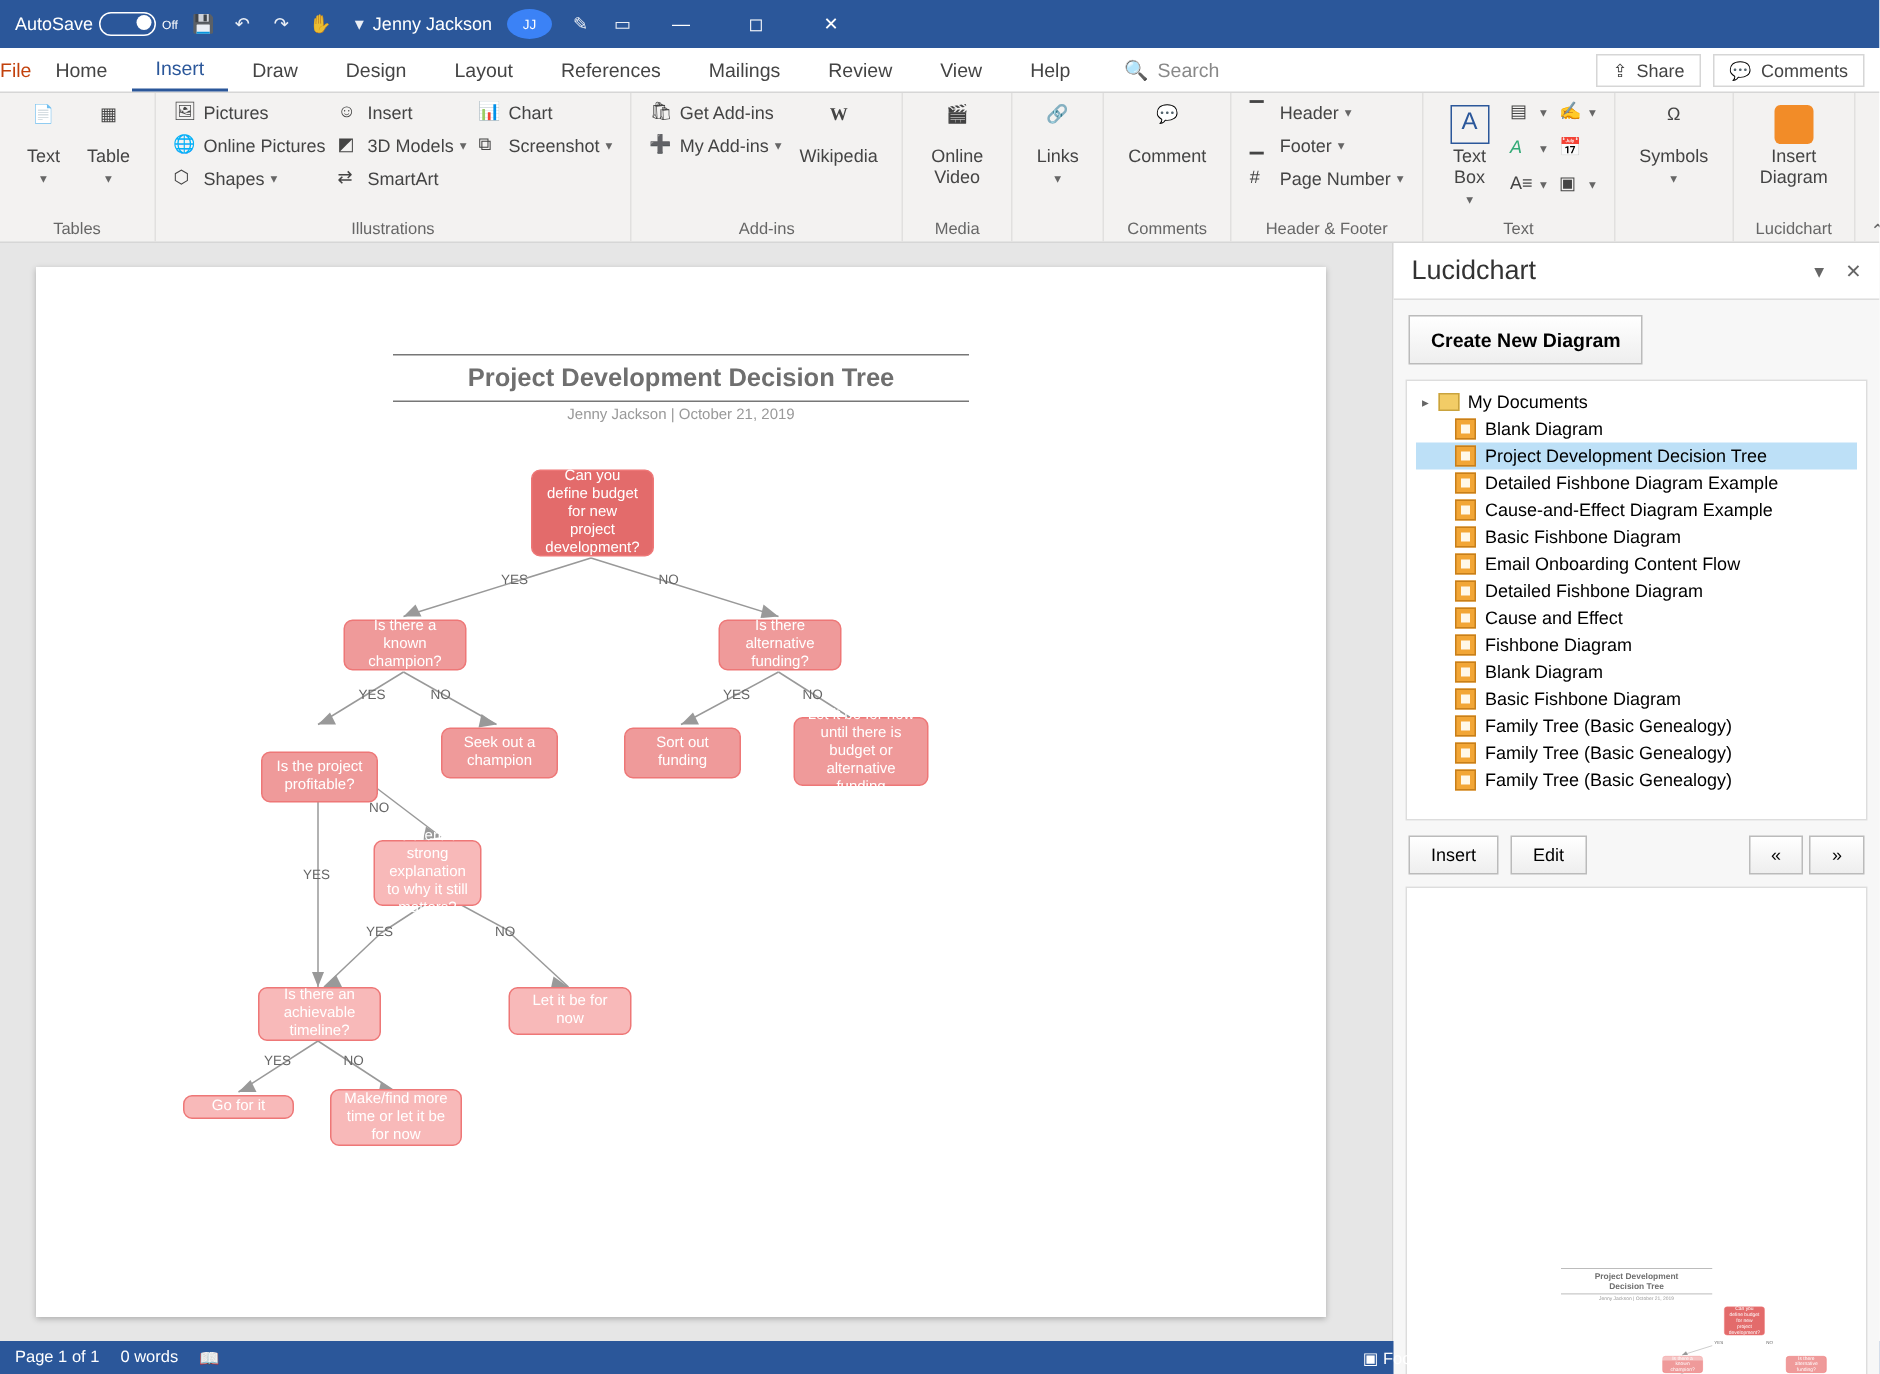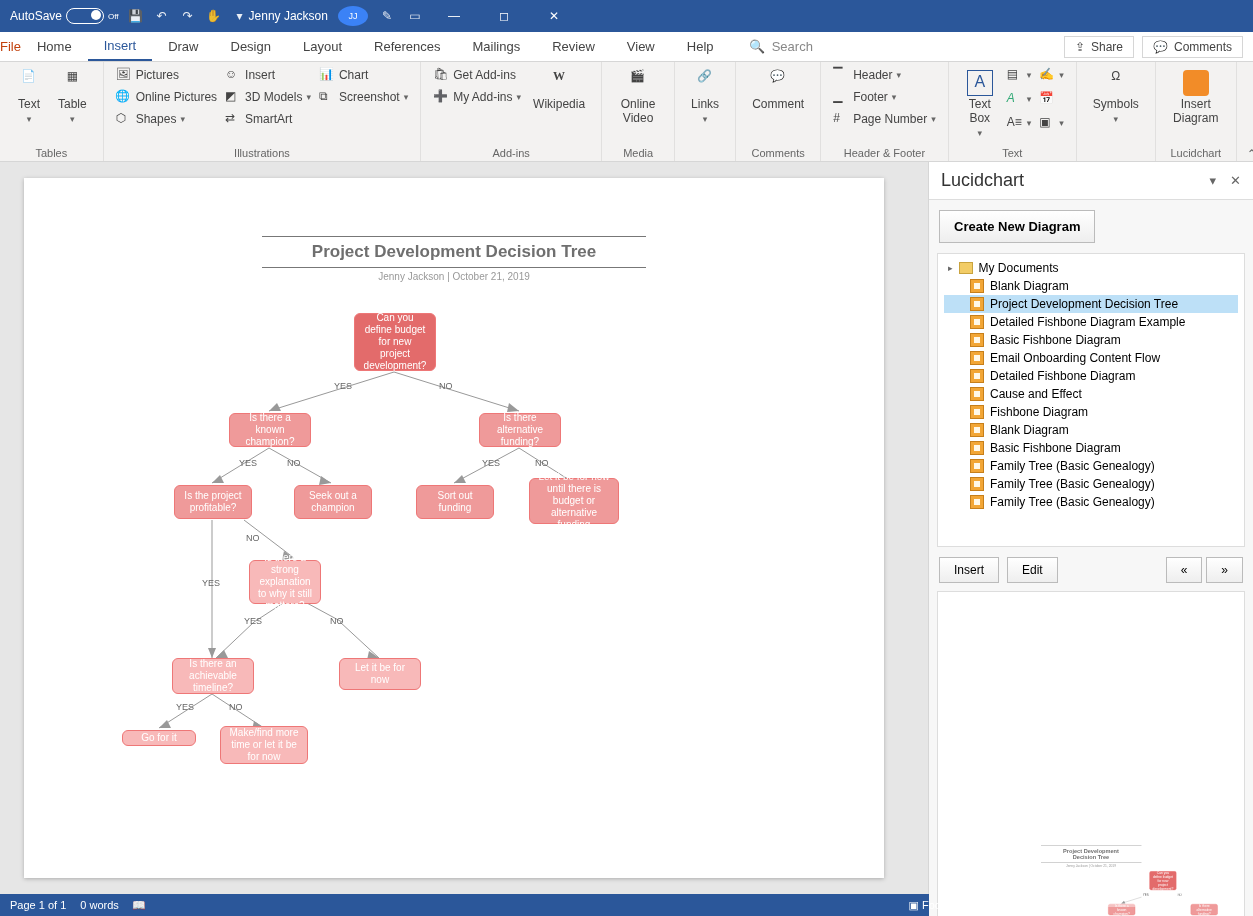--- a/index.html
+++ b/index.html
@@ -372,21 +372,21 @@
           <polygon points="240,550 230,543 228,552"></polygon>
         <line x1="316" y1="444" x2="355" y2="480"></line>
           <polygon points="355,480 345,473 343,482"></polygon>
         <line x1="230" y1="444" x2="192" y2="480"></line>
           <polygon points="192,480 200,472 204,480"></polygon>
       </svg>
 
       <div class="node strong" style="left:330px;top:135px;width:82px;height:58px">Can you define budget for new project development?</div>
       <div class="node" style="left:205px;top:235px;width:82px;height:34px">Is there a known champion?</div>
       <div class="node" style="left:455px;top:235px;width:82px;height:34px">Is there alternative funding?</div>
-      <div class="node" style="left:150px;top:307px;width:78px;height:34px">Is the project profitable?</div>
+      <div class="node" style="left:150px;top:323px;width:78px;height:34px">Is the project profitable?</div>
       <div class="node" style="left:270px;top:307px;width:78px;height:34px">Seek out a champion</div>
       <div class="node" style="left:392px;top:307px;width:78px;height:34px">Sort out funding</div>
       <div class="node" style="left:505px;top:300px;width:90px;height:46px">Let it be for now until there is budget or alternative funding</div>
       <div class="node light" style="left:225px;top:382px;width:72px;height:44px">Is there a strong explanation to why it still matters?</div>
       <div class="node light" style="left:148px;top:480px;width:82px;height:36px">Is there an achievable timeline?</div>
       <div class="node light" style="left:315px;top:480px;width:82px;height:32px">Let it be for now</div>
       <div class="node light" style="left:98px;top:552px;width:74px;height:16px">Go for it</div>
       <div class="node light" style="left:196px;top:548px;width:88px;height:38px">Make/find more time or let it be for now</div>
 
       <span class="label" style="left:310px;top:203px">YES</span>
@@ -425,20 +425,24 @@
               <span class="tree-icon"></span>
               <span>Blank Diagram</span>
             </div>
             <div class="tree-item selected">
               <span class="tree-icon"></span>
               <span>Project Development Decision Tree</span>
             </div>
             <div class="tree-item">
               <span class="tree-icon"></span>
               <span>Detailed Fishbone Diagram Example</span>
+            </div>
+            <div class="tree-item">
+              <span class="tree-icon"></span>
+              <span>Cause-and-Effect Diagram Example</span>
             </div>
             <div class="tree-item">
               <span class="tree-icon"></span>
               <span>Basic Fishbone Diagram</span>
             </div>
             <div class="tree-item">
               <span class="tree-icon"></span>
               <span>Email Onboarding Content Flow</span>
             </div>
             <div class="tree-item">

